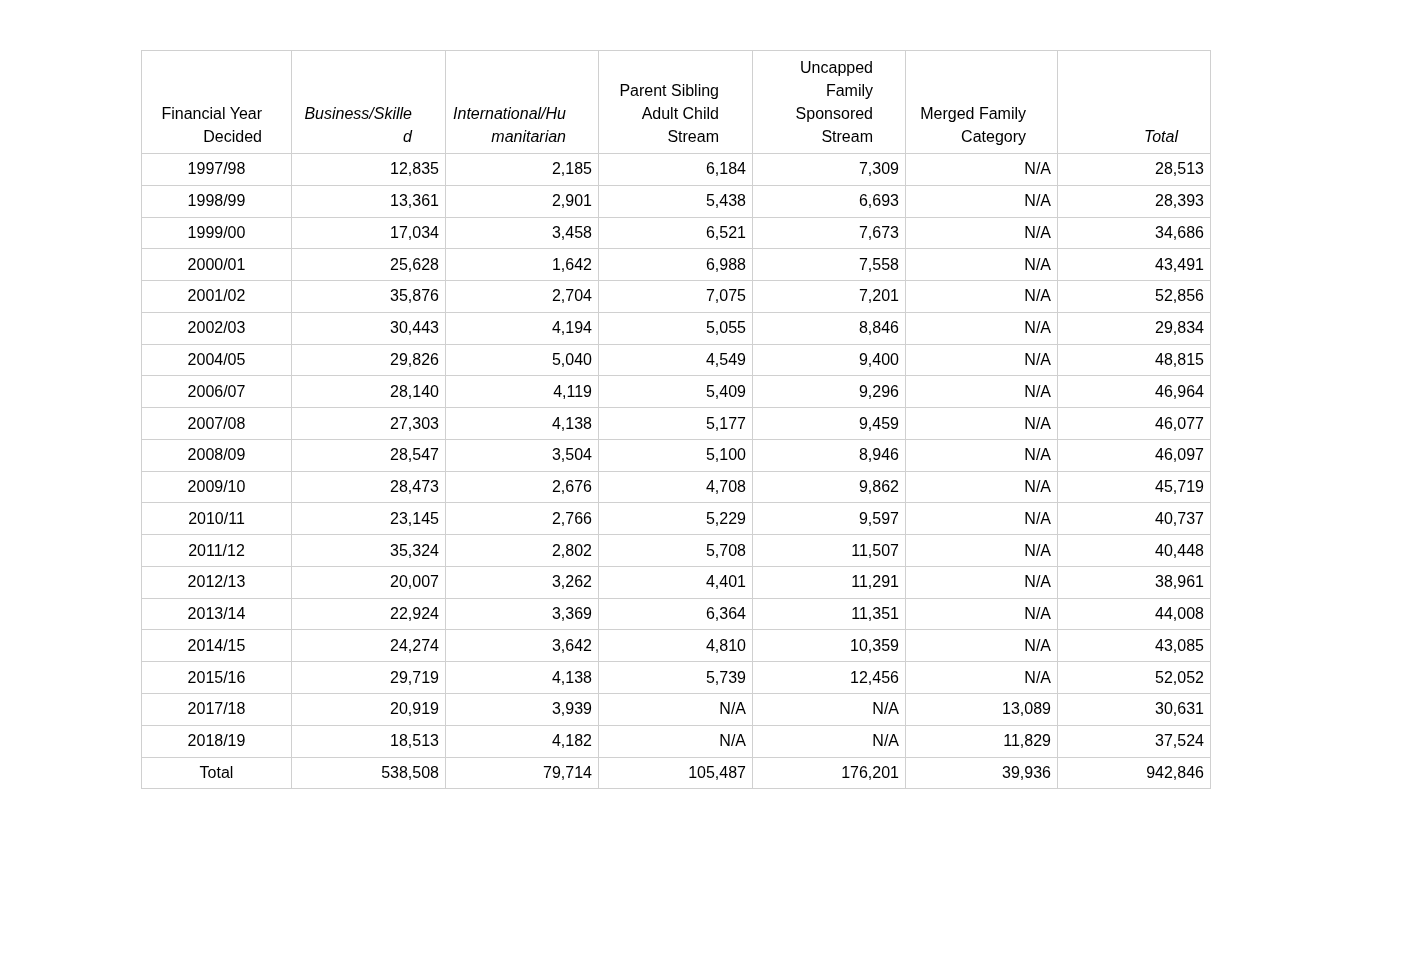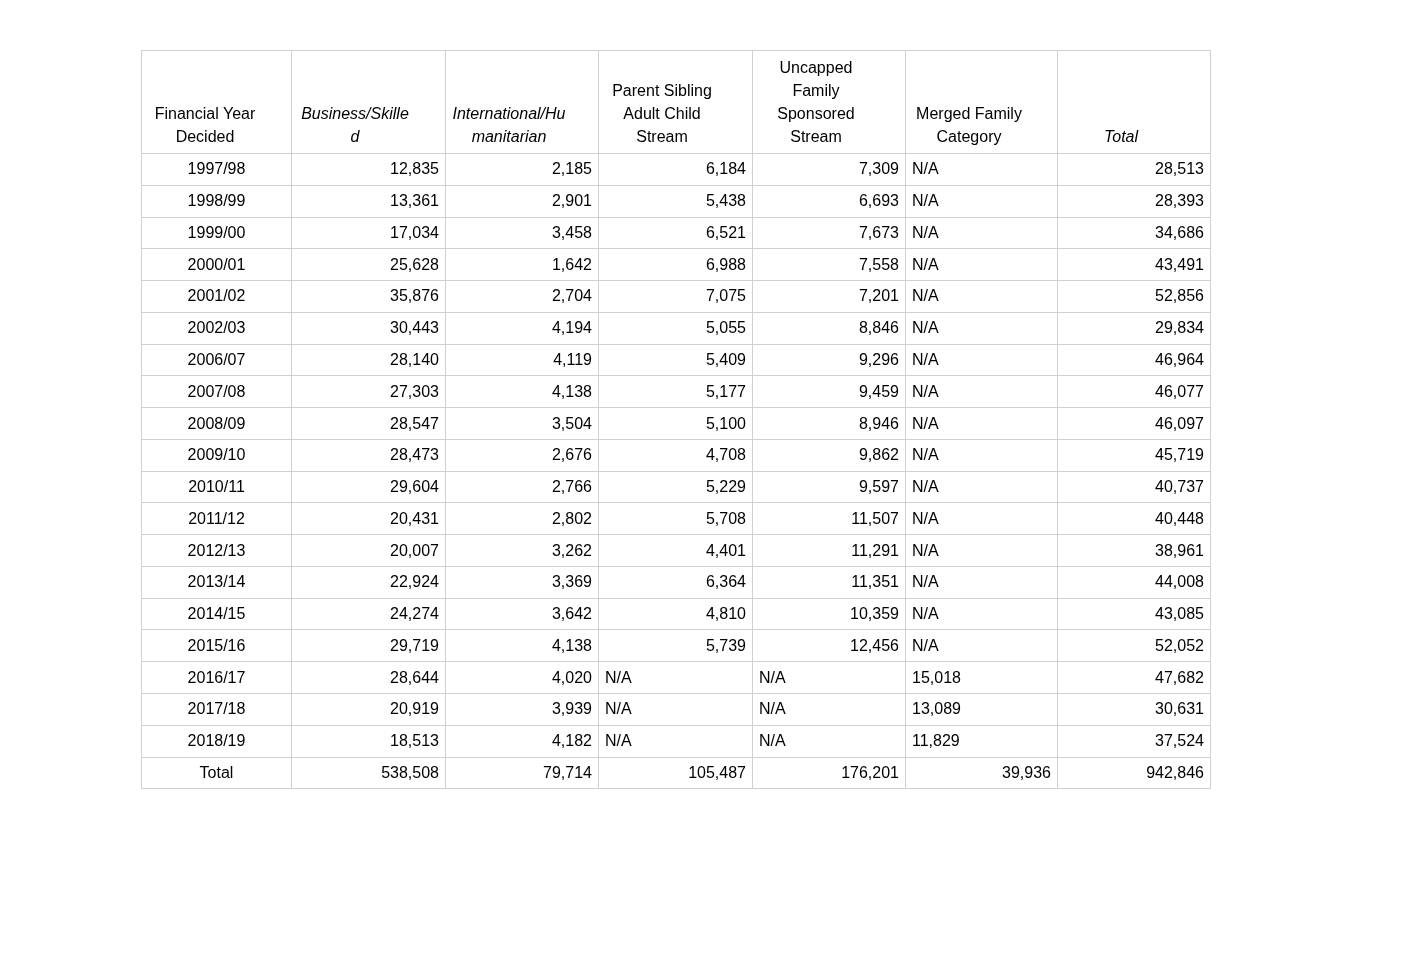--- a/index.html
+++ b/index.html
@@ -32,41 +32,41 @@
     font-size: 16px;
     font-weight: 400;
     color: #000000;
     background: #ffffff;
     box-sizing: border-box;
     overflow: hidden;
   }
   thead th {
     height: 103px;
     vertical-align: bottom;
-    text-align: center;
+    text-align: right;
     padding: 3px 6px 5px 6px;
   }
   .hdr {
     width: 114px;
     line-height: 23px;
     overflow-wrap: break-word;
   }
   .hdr.ba {
     word-break: break-all;
     font-style: italic;
   }
   tbody td {
     height: 31.78px;
     vertical-align: middle;
     padding: 0 6px;
     white-space: nowrap;
   }
   .al { text-align: center; }
   .ar { text-align: right; }
-  .ac { text-align: left; }
+  .ac { text-align: right; }
 </style>
 </head>
 <body>
 
 <div class="sheet">
   <table>
     <colgroup>
       <col class="c0">
         <col class="c1">
         <col class="c2">
@@ -149,20 +149,29 @@
         <tr>
           <td class="al">2002/03</td>
           <td class="ar">30,443</td>
           <td class="ar">4,194</td>
           <td class="ar">5,055</td>
           <td class="ar">8,846</td>
           <td class="ac">N/A</td>
           <td class="ar">29,834</td>
         </tr>
         <tr>
+          <td class="al">2004/05</td>
+          <td class="ar">29,826</td>
+          <td class="ar">5,040</td>
+          <td class="ar">4,549</td>
+          <td class="ar">9,400</td>
+          <td class="ac">N/A</td>
+          <td class="ar">48,815</td>
+        </tr>
+        <tr>
           <td class="al">2006/07</td>
           <td class="ar">28,140</td>
           <td class="ar">4,119</td>
           <td class="ar">5,409</td>
           <td class="ar">9,296</td>
           <td class="ac">N/A</td>
           <td class="ar">46,964</td>
         </tr>
         <tr>
           <td class="al">2007/08</td>
@@ -186,30 +195,30 @@
           <td class="al">2009/10</td>
           <td class="ar">28,473</td>
           <td class="ar">2,676</td>
           <td class="ar">4,708</td>
           <td class="ar">9,862</td>
           <td class="ac">N/A</td>
           <td class="ar">45,719</td>
         </tr>
         <tr>
           <td class="al">2010/11</td>
-          <td class="ar">29,604</td>
+          <td class="ar">23,145</td>
           <td class="ar">2,766</td>
           <td class="ar">5,229</td>
           <td class="ar">9,597</td>
           <td class="ac">N/A</td>
           <td class="ar">40,737</td>
         </tr>
         <tr>
           <td class="al">2011/12</td>
-          <td class="ar">20,431</td>
+          <td class="ar">35,324</td>
           <td class="ar">2,802</td>
           <td class="ar">5,708</td>
           <td class="ar">11,507</td>
           <td class="ac">N/A</td>
           <td class="ar">40,448</td>
         </tr>
         <tr>
           <td class="al">2012/13</td>
           <td class="ar">20,007</td>
           <td class="ar">3,262</td>
@@ -237,29 +246,20 @@
           <td class="ar">43,085</td>
         </tr>
         <tr>
           <td class="al">2015/16</td>
           <td class="ar">29,719</td>
           <td class="ar">4,138</td>
           <td class="ar">5,739</td>
           <td class="ar">12,456</td>
           <td class="ac">N/A</td>
           <td class="ar">52,052</td>
-        </tr>
-        <tr>
-          <td class="al">2016/17</td>
-          <td class="ar">28,644</td>
-          <td class="ar">4,020</td>
-          <td class="ac">N/A</td>
-          <td class="ac">N/A</td>
-          <td class="ac">15,018</td>
-          <td class="ar">47,682</td>
         </tr>
         <tr>
           <td class="al">2017/18</td>
           <td class="ar">20,919</td>
           <td class="ar">3,939</td>
           <td class="ac">N/A</td>
           <td class="ac">N/A</td>
           <td class="ac">13,089</td>
           <td class="ar">30,631</td>
         </tr>

